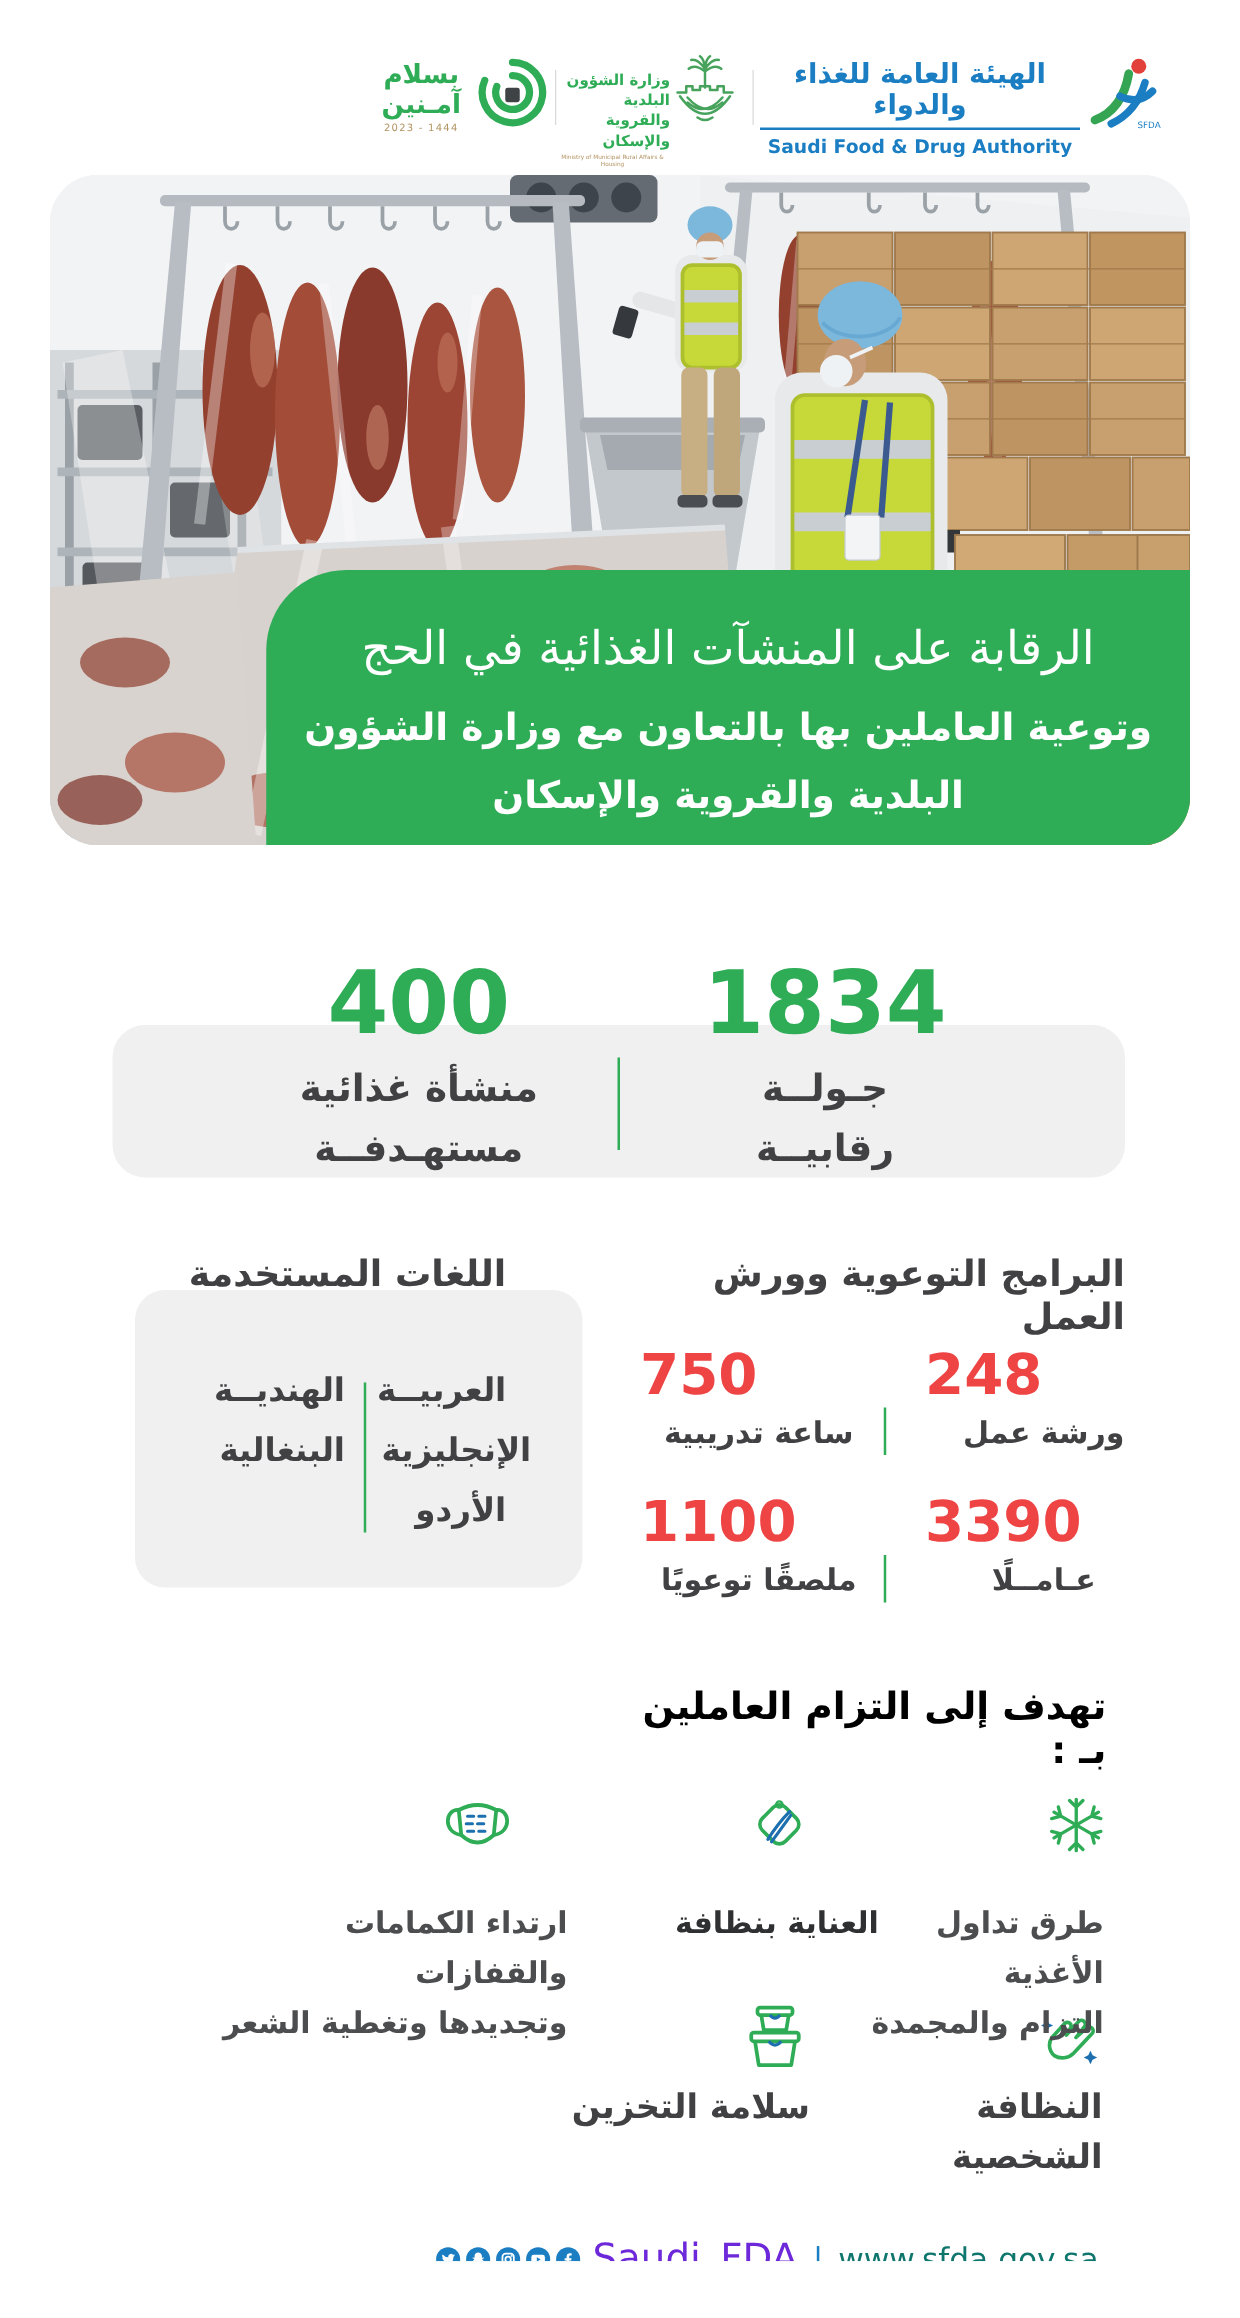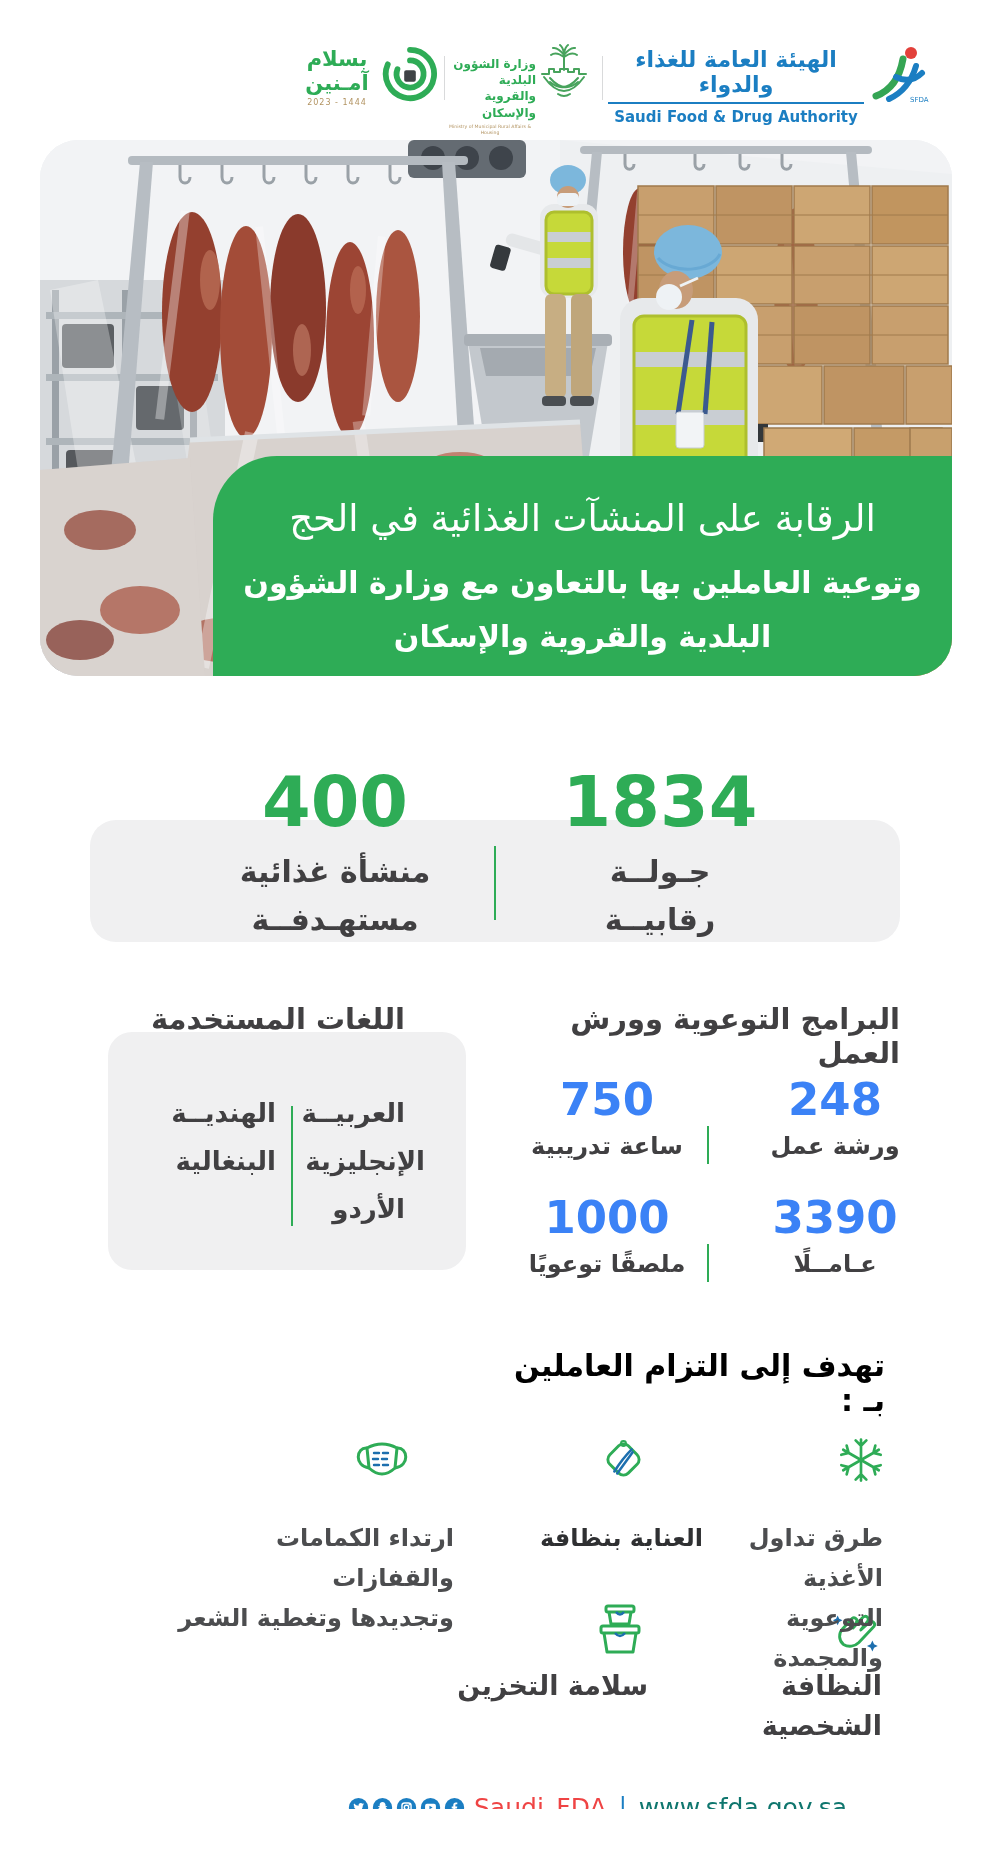--- a/index.html
+++ b/index.html
@@ -36,21 +36,21 @@
   .stat-label.rounds { left:555px; }
   .stat-label.facilities { left:230px; }
   .v-div { position:absolute; width:2px; background:#2EAC56; }
   .stats-v { left:494px; top:846px; height:74px; }
 
   
   .section-title { position:absolute; font-size:29px; font-weight:bold; color:#414042; direction:rtl; text-align:right; top:1002px; }
   .programs-title { left:500px; width:400px; }
   .languages-title { left:105px; width:300px; }
 
-  .prog-num { position:absolute; width:190px; text-align:center; font-size:45px; line-height:48px; font-weight:bold; color:#3b82f6; direction:ltr; }
+  .prog-num { position:absolute; width:190px; font-size:45px; line-height:48px; font-weight:bold; color:#ef4444; direction:ltr; }
   .prog-label { position:absolute; width:190px; text-align:center; font-size:24px; font-weight:bold; color:#414042; direction:rtl; }
   .p-workshops-n { left:740px; top:1076px; } .p-workshops-l { left:740px; top:1132px; }
   .p-hours-n     { left:512px; top:1076px; } .p-hours-l     { left:512px; top:1132px; }
   .p-workers-n   { left:740px; top:1194px; } .p-workers-l   { left:740px; top:1250px; }
   .p-posters-n   { left:512px; top:1194px; } .p-posters-l   { left:512px; top:1250px; }
   .prog-v1 { left:707px; top:1126px; height:38px; }
   .prog-v2 { left:707px; top:1244px; height:38px; }
 
   .lang-card { position:absolute; left:108px; top:1032px; width:358px; height:238px; background:#F0F0F1; border-radius:24px; }
   .lang-item { position:absolute; font-size:26px; font-weight:bold; color:#414042; direction:rtl; text-align:right; width:130px; }
@@ -71,21 +71,21 @@
   .cl-2 { left:483px; top:1518px; width:220px; }
   .cl-3 { left:164px; top:1518px; width:290px; }
   .cl-4 { left:662px; top:1666px; width:220px; color:#414042; font-size:27px; }
   .cl-5 { left:448px; top:1666px; width:200px; color:#414042; font-size:27px; }
   .cl-2 .l1 { color:#2f3032; }
 
   
   .footer { position:absolute; left:348px; top:1792px; height:30px; display:flex; align-items:center; direction:ltr; }
   .social { display:flex; align-items:center; gap:3px; }
   .social svg { width:21px; height:21px; display:block; }
-  .footer .handle { margin-left:9px; font-size:25px; color:#ef4444; }
+  .footer .handle { margin-left:9px; font-size:31px; color:#6d28d9; }
   .footer .pipe { margin:0 12px; font-size:24px; color:#1B7EC2; }
   .footer .site { font-size:25px; color:#0f766e; }
 </style>
 </head>
 <body>
 
 <div class="page">
 
   <div class="hajj-text">
     <div>بسلام</div>
@@ -304,21 +304,21 @@
   </div>
   <div class="v-div stats-v"></div>
 
   <div class="section-title programs-title">البرامج التوعوية وورش العمل</div>
   <div class="prog-num p-workshops-n">248</div>
   <div class="prog-label p-workshops-l">ورشة عمل</div>
   <div class="prog-num p-hours-n">750</div>
   <div class="prog-label p-hours-l">ساعة تدريبية</div>
   <div class="prog-num p-workers-n">3390</div>
   <div class="prog-label p-workers-l">عـامــلًا</div>
-  <div class="prog-num p-posters-n">1000</div>
+  <div class="prog-num p-posters-n">1100</div>
   <div class="prog-label p-posters-l">ملصقًا توعويًا</div>
   <div class="v-div prog-v1"></div>
   <div class="v-div prog-v2"></div>
 
   <div class="section-title languages-title">اللغات المستخدمة</div>
   <div class="lang-card"></div>
   <div class="lang-item lang-ar">العربيــة</div>
   <div class="lang-item lang-en">الإنجليزية</div>
   <div class="lang-item lang-ur">الأردو</div>
   <div class="lang-item lang-hi">الهنديــة</div>
@@ -365,21 +365,21 @@
       <path d="M17 10 L19 22 H37 L39 10"></path>
       <rect x="9" y="24" width="38" height="7" rx="2"></rect>
       <path d="M12 31 L15 50 H41 L44 31"></path>
     </g>
     <path d="M24 10 q4 5 8 0" fill="none" stroke="#1d6fae" stroke-width="2.6"></path>
     <path d="M23 31 q5 6 10 0" fill="none" stroke="#1d6fae" stroke-width="2.6"></path>
   </svg>
 
   <div class="commit-label cl-1">
     <div class="l1">طرق تداول الأغذية</div>
-    <div>التوعوية والمجمدة</div>
+    <div>التزام والمجمدة</div>
   </div>
   <div class="commit-label cl-2">
     <div class="l1">العناية بنظافة</div>
   </div>
   <div class="commit-label cl-4">النظافة الشخصية</div>
   <div class="commit-label cl-3">
     <div class="l1">ارتداء الكمامات والقفازات</div>
     <div>وتجديدها وتغطية الشعر</div>
   </div>
   <div class="commit-label cl-5">سلامة التخزين</div>

